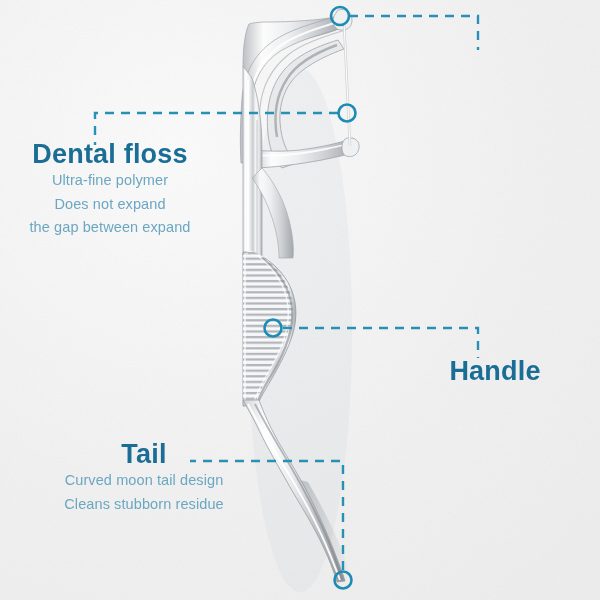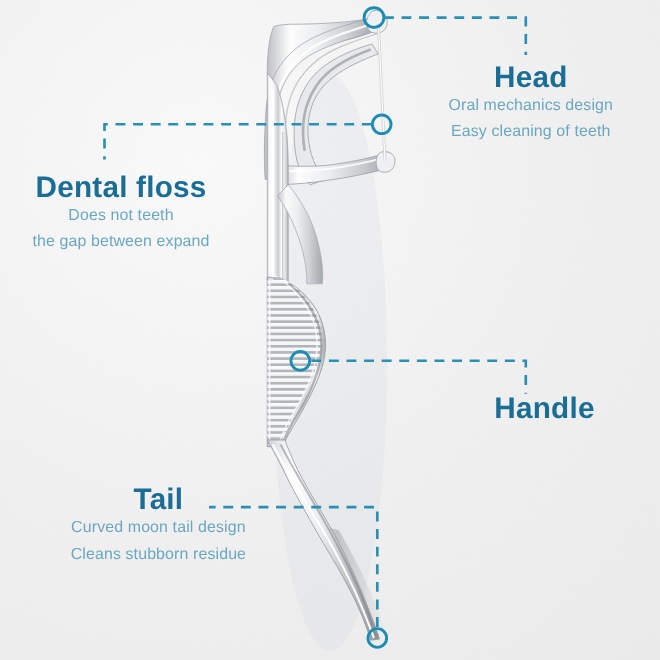--- a/index.html
+++ b/index.html
@@ -45,21 +45,21 @@
   .callout .line {
     font-size: 14.5px;
     color: #6ba7c2;
     line-height: 1.62;
     white-space: nowrap;
     letter-spacing: .1px;
   }
   .align-center { text-align: center; }
 
   #c-head       { left: 380px; top: 56px;  width: 205px; }
-  #c-floss      { left: 10px;  top: 156px; width: 200px; }
+  #c-floss      { left: 10px;  top: 140px; width: 200px; }
   #c-handle     { left: 380px; top: 357px; width: 230px; }
   #c-tail       { left: 44px;  top: 440px; width: 200px; }
 </style>
 </head>
 <body>
 
 <div id="stage">
 
   <svg id="noise" width="600" height="600" viewBox="0 0 600 600">
     <defs>
@@ -256,29 +256,25 @@
     </g>
 
     <g fill="none" stroke="#1d8cb4" stroke-width="2.6">
       <circle cx="340" cy="16" r="9"></circle>
       <circle cx="347" cy="113" r="8.5"></circle>
       <circle cx="273" cy="328" r="8.5"></circle>
       <circle cx="343" cy="580" r="8.5"></circle>
     </g>
   </svg>
 
-  <div class="callout align-center" id="c-head">
-    <div class="title">Head</div>
-    <div class="line">Oral mechanics design</div>
-    <div class="line">Easy cleaning of teeth</div>
-  </div>
 
   <div class="callout align-center" id="c-floss">
     <div class="title">Dental floss</div>
-    <div class="line">Does not teeth</div>
+    <div class="line">Ultra-fine polymer</div>
+    <div class="line">Does not expand</div>
     <div class="line">the gap between expand</div>
   </div>
 
   <div class="callout align-center" id="c-handle">
     <div class="title">Handle</div>
   </div>
 
   <div class="callout align-center" id="c-tail">
     <div class="title">Tail</div>
     <div class="line">Curved moon tail design</div>

